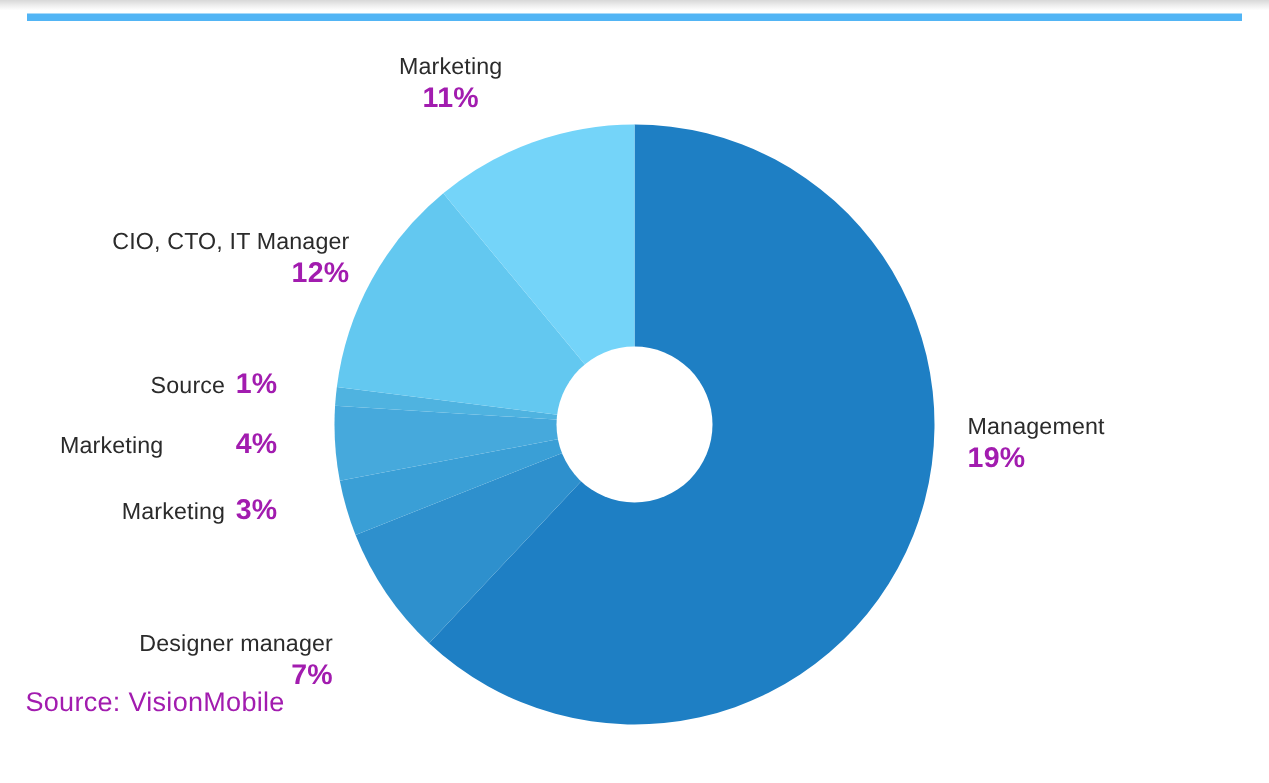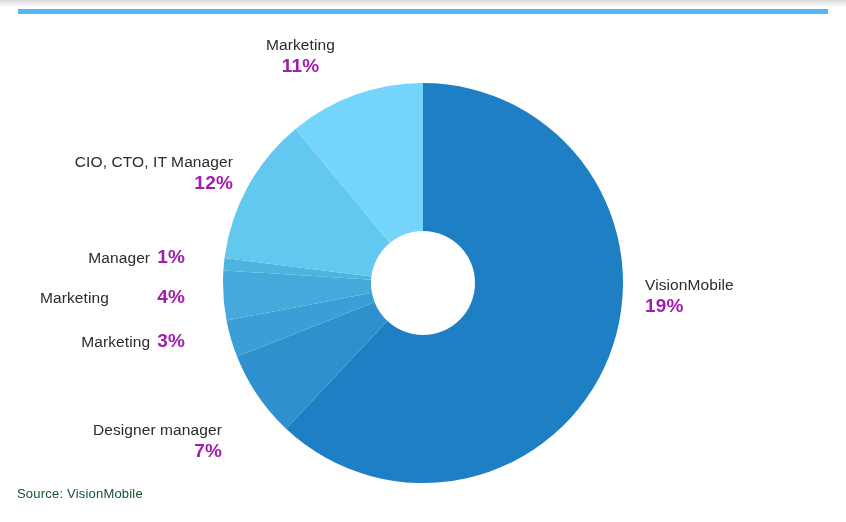--- a/index.html
+++ b/index.html
@@ -86,23 +86,23 @@
   #label-cio             { left: 53px;  top: 129px; width: 180px; }
   #label-analyst         { left: 60px;  top: 246px; width: 125px; justify-content: flex-end; }
   #label-marketing       { left: 40px;  top: 286px; width: 145px; justify-content: space-between; }
   #label-designer        { left: 44px;  top: 330px; width: 141px; justify-content: flex-end; }
   #label-productmanager  { left: 58px;  top: 397px; width: 164px; }
   #label-development     { left: 645px; top: 276px; width: 190px; }
 
   #source-note {
     position: absolute;
     left: 17px;
-    top: 486px;
-    font-size: 13px;
-    color: #14532d;
+    top: 458px;
+    font-size: 18px;
+    color: #a21caf;
     letter-spacing: 0.2px;
   }
 </style>
 </head>
 <body>
 
 <div id="page">
 
   <div id="top-gradient"></div>
   <div id="accent-bar" style="background: rgb(82, 181, 245);"></div>
@@ -125,40 +125,40 @@
       <span class="name">Marketing</span>
       <span class="pct">11%</span>
     </div>
 
     <div class="label align-right" id="label-cio">
       <span class="name">CIO, CTO, IT Manager</span>
       <span class="pct">12%</span>
     </div>
 
     <div class="label inline" id="label-analyst">
-      <span class="name">Manager</span>
+      <span class="name">Source</span>
       <span class="pct">1%</span>
     </div>
 
     <div class="label inline" id="label-marketing">
       <span class="name">Marketing</span>
       <span class="pct">4%</span>
     </div>
 
     <div class="label inline" id="label-designer">
       <span class="name">Marketing</span>
       <span class="pct">3%</span>
     </div>
 
     <div class="label align-right" id="label-productmanager">
       <span class="name">Designer manager</span>
       <span class="pct">7%</span>
     </div>
 
     <div class="label align-left" id="label-development">
-      <span class="name">VisionMobile</span>
+      <span class="name">Management</span>
       <span class="pct">19%</span>
     </div>
   </div>
 
   <div id="source-note">Source: VisionMobile</div>
 
 </div>
 
 </body></html>

